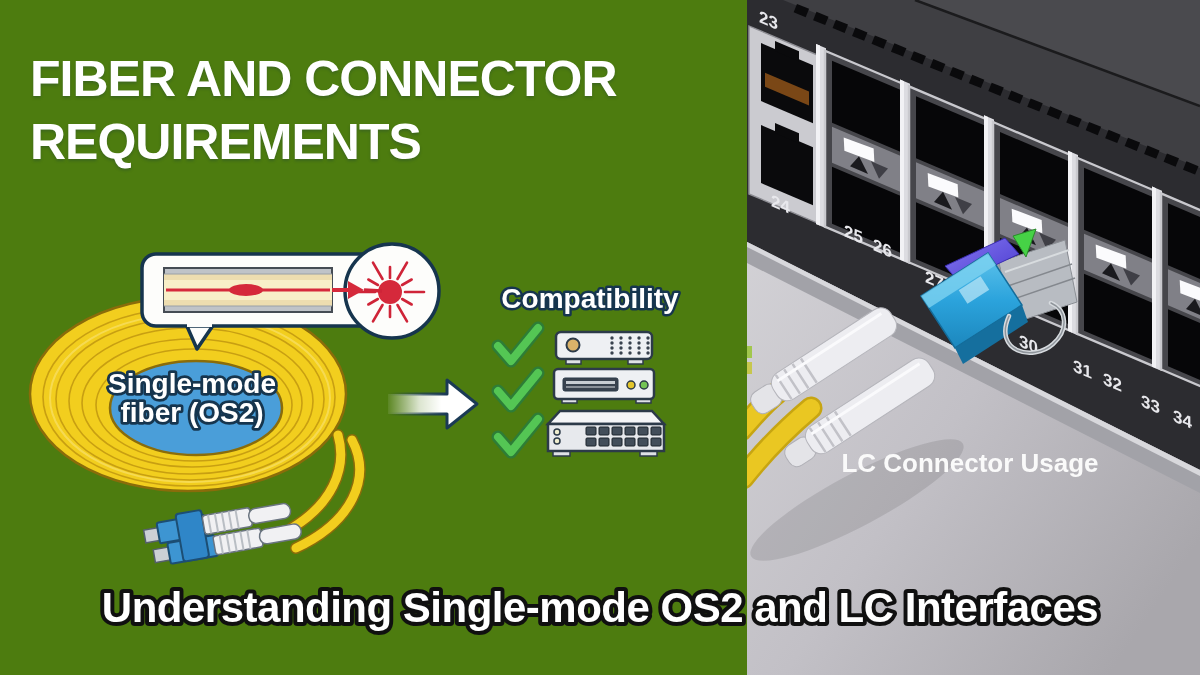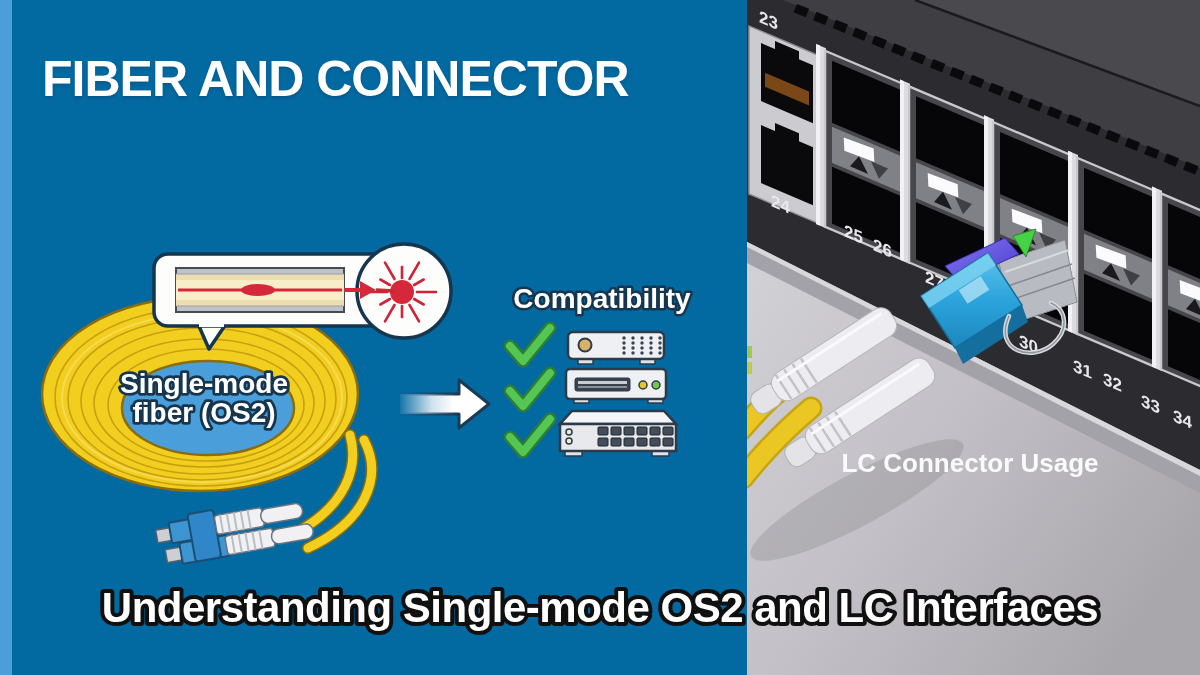--- a/index.html
+++ b/index.html
@@ -1,34 +1,35 @@
 <!DOCTYPE html>
 <html><head>
 <meta charset="utf-8">
 <style>
   html,body{margin:0;padding:0;background:#222;}
   .canvas{position:relative;width:1200px;height:675px;overflow:hidden;
           font-family:"Liberation Sans",sans-serif;background:#4A9ED9;}
-  .left-panel{position:absolute;left:0;top:0;width:748px;height:675px;background:#0369a1;margin-left:12px;}
+  .left-panel{position:absolute;left:0;top:0;width:748px;height:675px;background:#4d7c0f;}
   .title{position:absolute;left:30px;top:48px;color:#ffffff;font-weight:bold;
          font-size:50px;line-height:63px;letter-spacing:-1px;
          text-shadow:0 2px 3px rgba(10,40,70,.25);white-space:nowrap;}
   .illus{position:absolute;left:0;top:0;}
   .photo{position:absolute;left:747px;top:0;}
   .footer-svg{position:absolute;left:0;top:570px;}
   svg text{font-family:"Liberation Sans",sans-serif;}
 </style>
 </head>
 <body>
 
 <div class="canvas">
 
   <div class="left-panel">
     <div class="title">
       <div>FIBER AND CONNECTOR</div>
+      <div>REQUIREMENTS</div>
     </div>
 
     <svg class="illus" width="748" height="675" viewBox="0 0 748 675">
       <defs>
         <linearGradient id="arrowFill" x1="388" y1="0" x2="477" y2="0" gradientUnits="userSpaceOnUse">
           <stop offset="0" stop-color="#ffffff" stop-opacity="0.08"></stop>
           <stop offset="0.35" stop-color="#ffffff" stop-opacity="0.8"></stop>
           <stop offset="0.6" stop-color="#ffffff" stop-opacity="1"></stop>
         </linearGradient>
         <linearGradient id="arrowStroke" x1="388" y1="0" x2="477" y2="0" gradientUnits="userSpaceOnUse">

